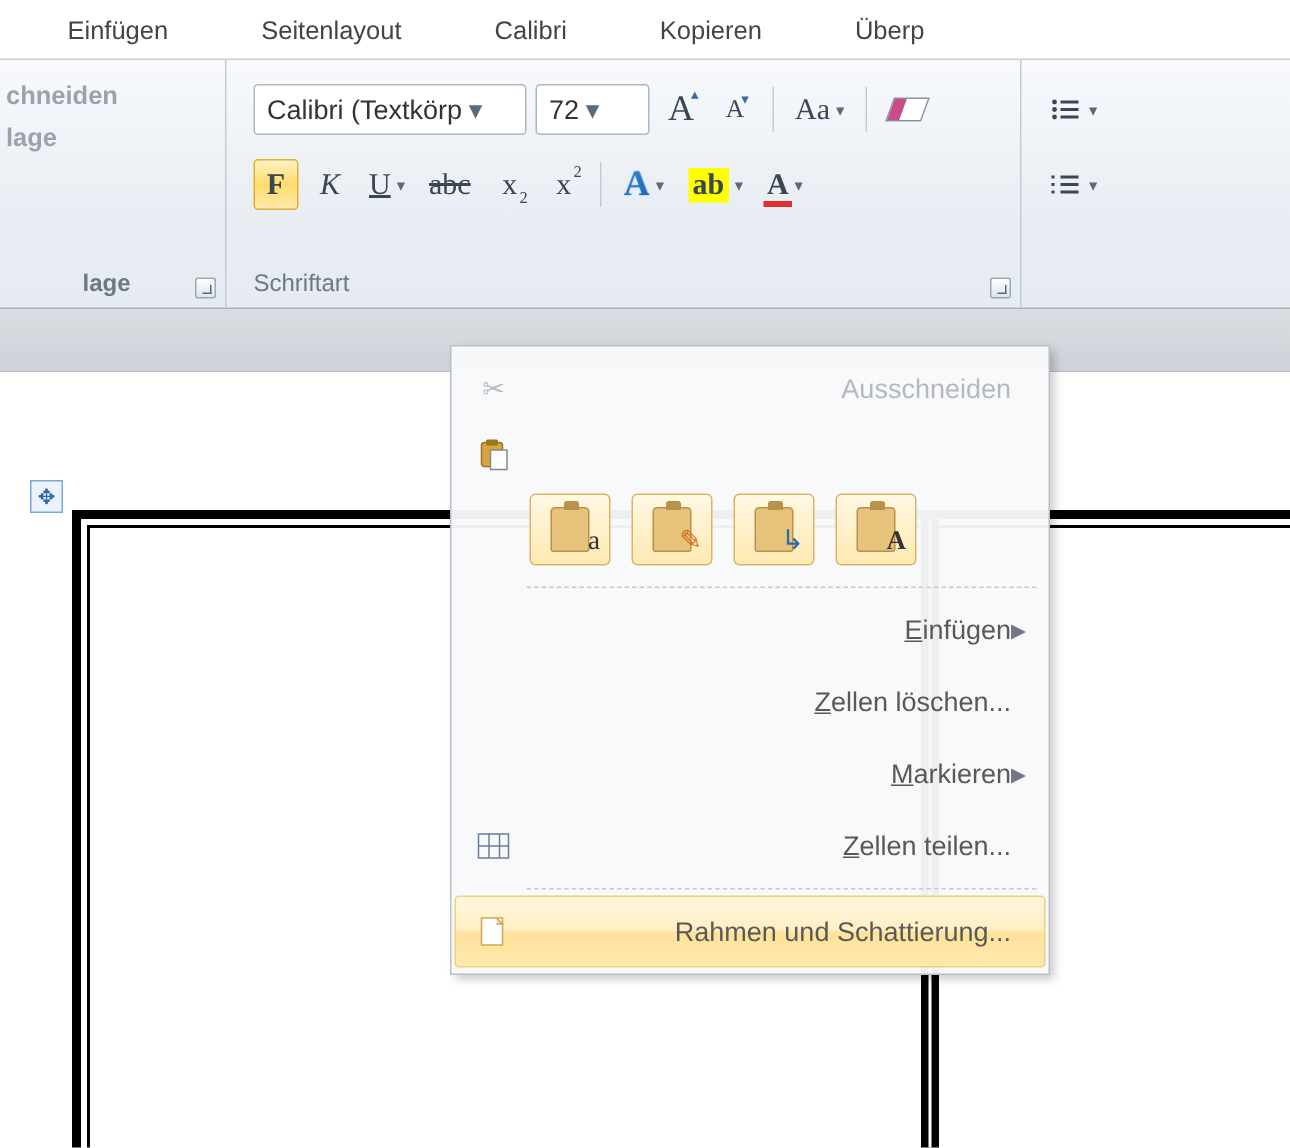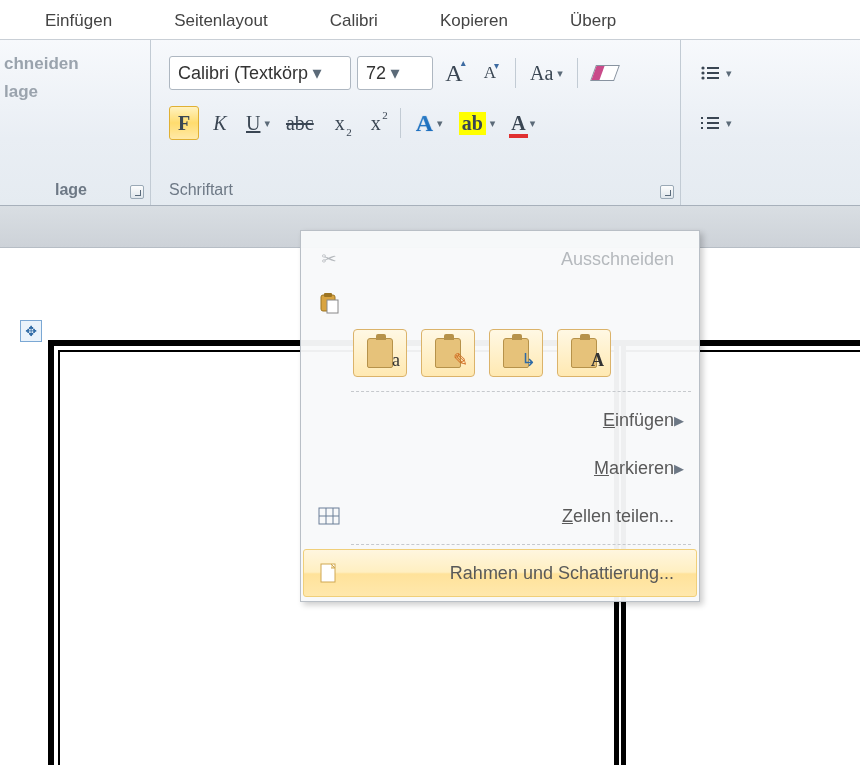--- a/index.html
+++ b/index.html
@@ -480,20 +480,24 @@
   </div>
 
   <div class="cm-sep"></div>
 
   <div class="cm-row">
     <div class="cm-icon"></div>
     <div class="cm-label"><u>E</u>infügen</div>
     <div class="cm-sub">▶</div>
   </div>
 
+  <div class="cm-row">
+    <div class="cm-icon"></div>
+    <div class="cm-label"><u>Z</u>ellen löschen...</div>
+  </div>
 
   <div class="cm-row">
     <div class="cm-icon"></div>
     <div class="cm-label"><u>M</u>arkieren</div>
     <div class="cm-sub">▶</div>
   </div>
 
   <div class="cm-row">
     <div class="cm-icon">
       <svg width="22" height="18">

